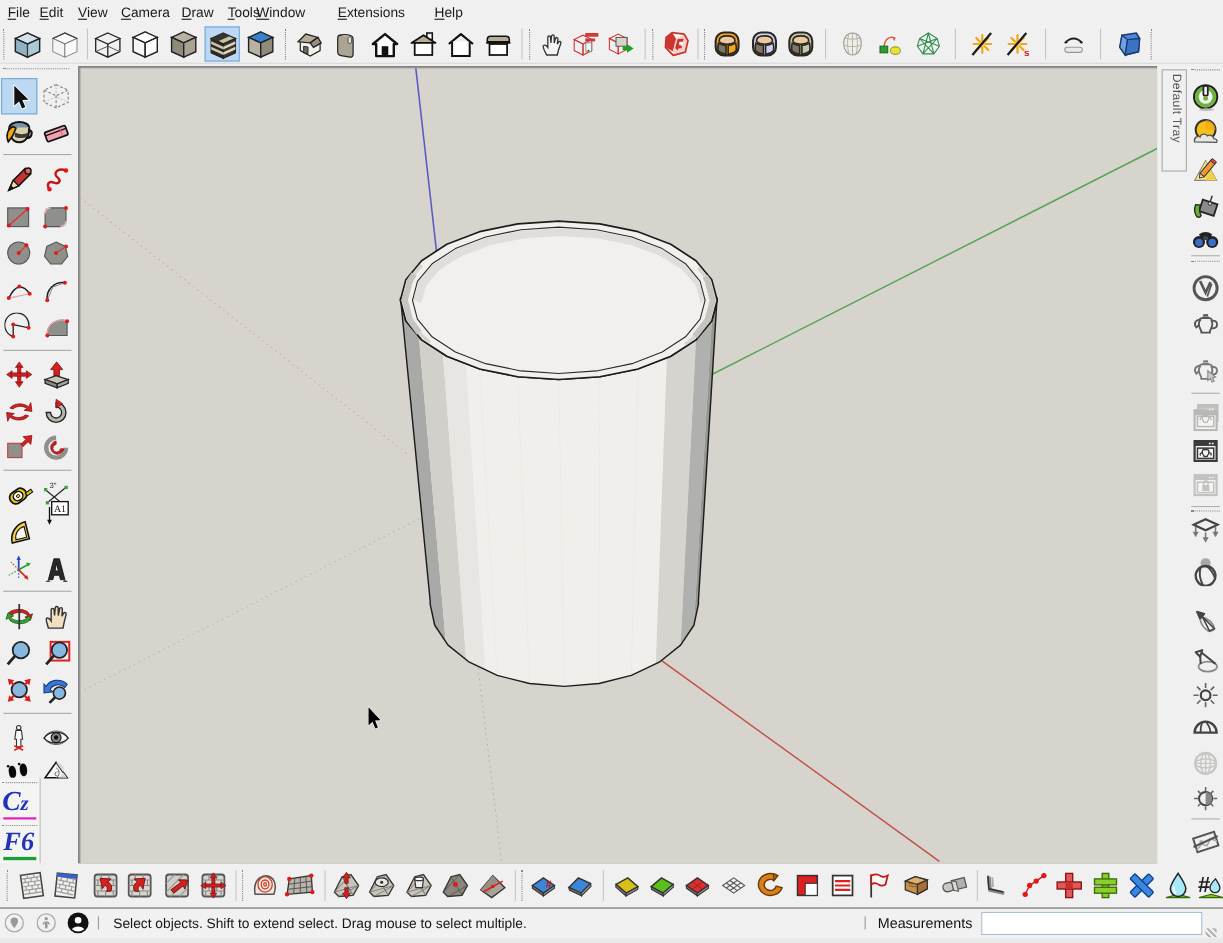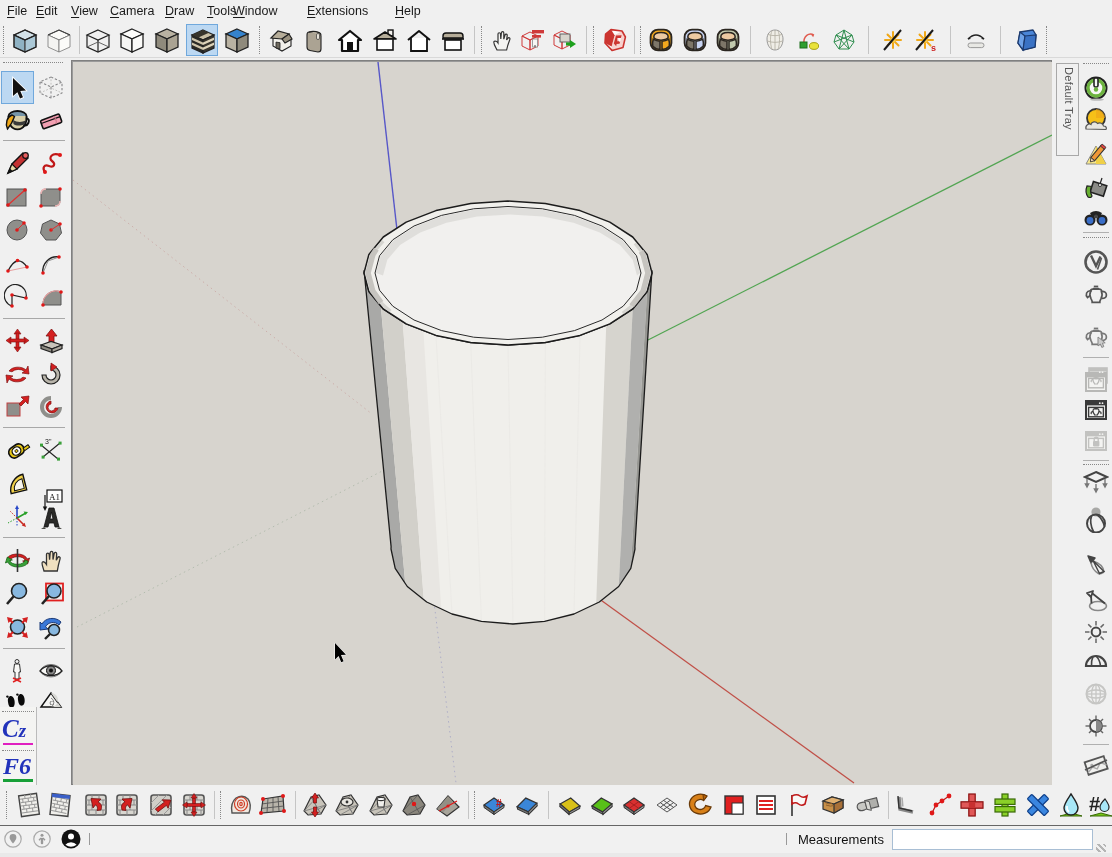--- a/index.html
+++ b/index.html
@@ -473,21 +473,21 @@
         </g>
         <text x="7" y="7" font-size="7" fill="#222" font-family="Liberation Sans">3"</text>
       </svg>
     </div>
     <div class="abs ltbtn" style="left:1px;top:409.5px">
       <svg width="27" height="27" viewBox="0 0 27 27">
         <path d="M21,21 L5,21 A16,16 0 0 1 21,5 Z" fill="#f0d048" stroke="#111" stroke-width="1.4" transform="rotate(-14 13 13)"></path>
         <path d="M19,19 L9,19 A10,10 0 0 1 19,9 Z" fill="#f8f6ee" stroke="#111" stroke-width="1" transform="rotate(-14 13 13)"></path>
       </svg>
     </div>
-    <div class="abs ltbtn" style="left:35px;top:426px">
+    <div class="abs ltbtn" style="left:35px;top:392px">
       <svg width="27" height="27" viewBox="0 0 27 27">
         <rect x="9" y="3" width="15" height="12" fill="#fff" stroke="#111" stroke-width="1.2"></rect>
         <text x="11" y="12.5" font-size="9" fill="#111" font-family="Liberation Serif">A1</text>
         <line x1="7" y1="8" x2="7" y2="20" stroke="#111" stroke-width="1.2"></line>
         <path d="M7,24 l-2.2,-4.4 l4.4,0 z" fill="#111"></path>
       </svg>
     </div>
     <div class="abs ltbtn" style="left:1px;top:443px">
       <svg width="27" height="27" viewBox="0 0 27 27">
         <g stroke-width="1.6">
@@ -1249,17 +1249,18 @@
         <circle cx="9" cy="5.2" r="1.5" fill="#999"></circle>
         <rect x="7.8" y="7.8" width="2.4" height="6.4" rx="1" fill="#999"></rect>
         <path d="M6,10.2 l2,-2.2 M12,10.2 l-2,-2.2" stroke="#999" stroke-width="1.3"></path>
       </svg></div>
     <div class="abs" style="left:61px;top:3px"><svg width="20" height="20" viewBox="0 0 20 20">
         <circle cx="10" cy="10" r="9.5" fill="#111"></circle>
         <circle cx="10" cy="7.6" r="3" fill="#fff"></circle>
         <path d="M4.4,15.8 a6.4,5 0 0 1 11.2,0 a9.5,9.5 0 0 1 -11.2,0 z" fill="#fff"></path>
       </svg></div>
     <div class="abs" style="left:89px;top:7px;width:1px;height:12px;background:#999"></div>
+    <div class="txt">Select objects. Shift to extend select. Drag mouse to select multiple.</div>
     <div class="abs" style="left:786px;top:7px;width:1px;height:12px;background:#999"></div>
     <div class="abs" style="left:798px;top:6px;font-size:13px;color:#111">Measurements</div>
     <div class="abs" style="left:892px;top:3px;width:201px;height:21px;background:#fff;border:1px solid #a8bed4"></div>
     <div class="abs" style="left:1096px;top:18px;width:10px;height:8px;background:repeating-linear-gradient(45deg,transparent 0 2px,#b5b5b5 2px 4px)"></div>
   </div>
 <div id="winbottom" class="abs"></div>
 </body></html>

